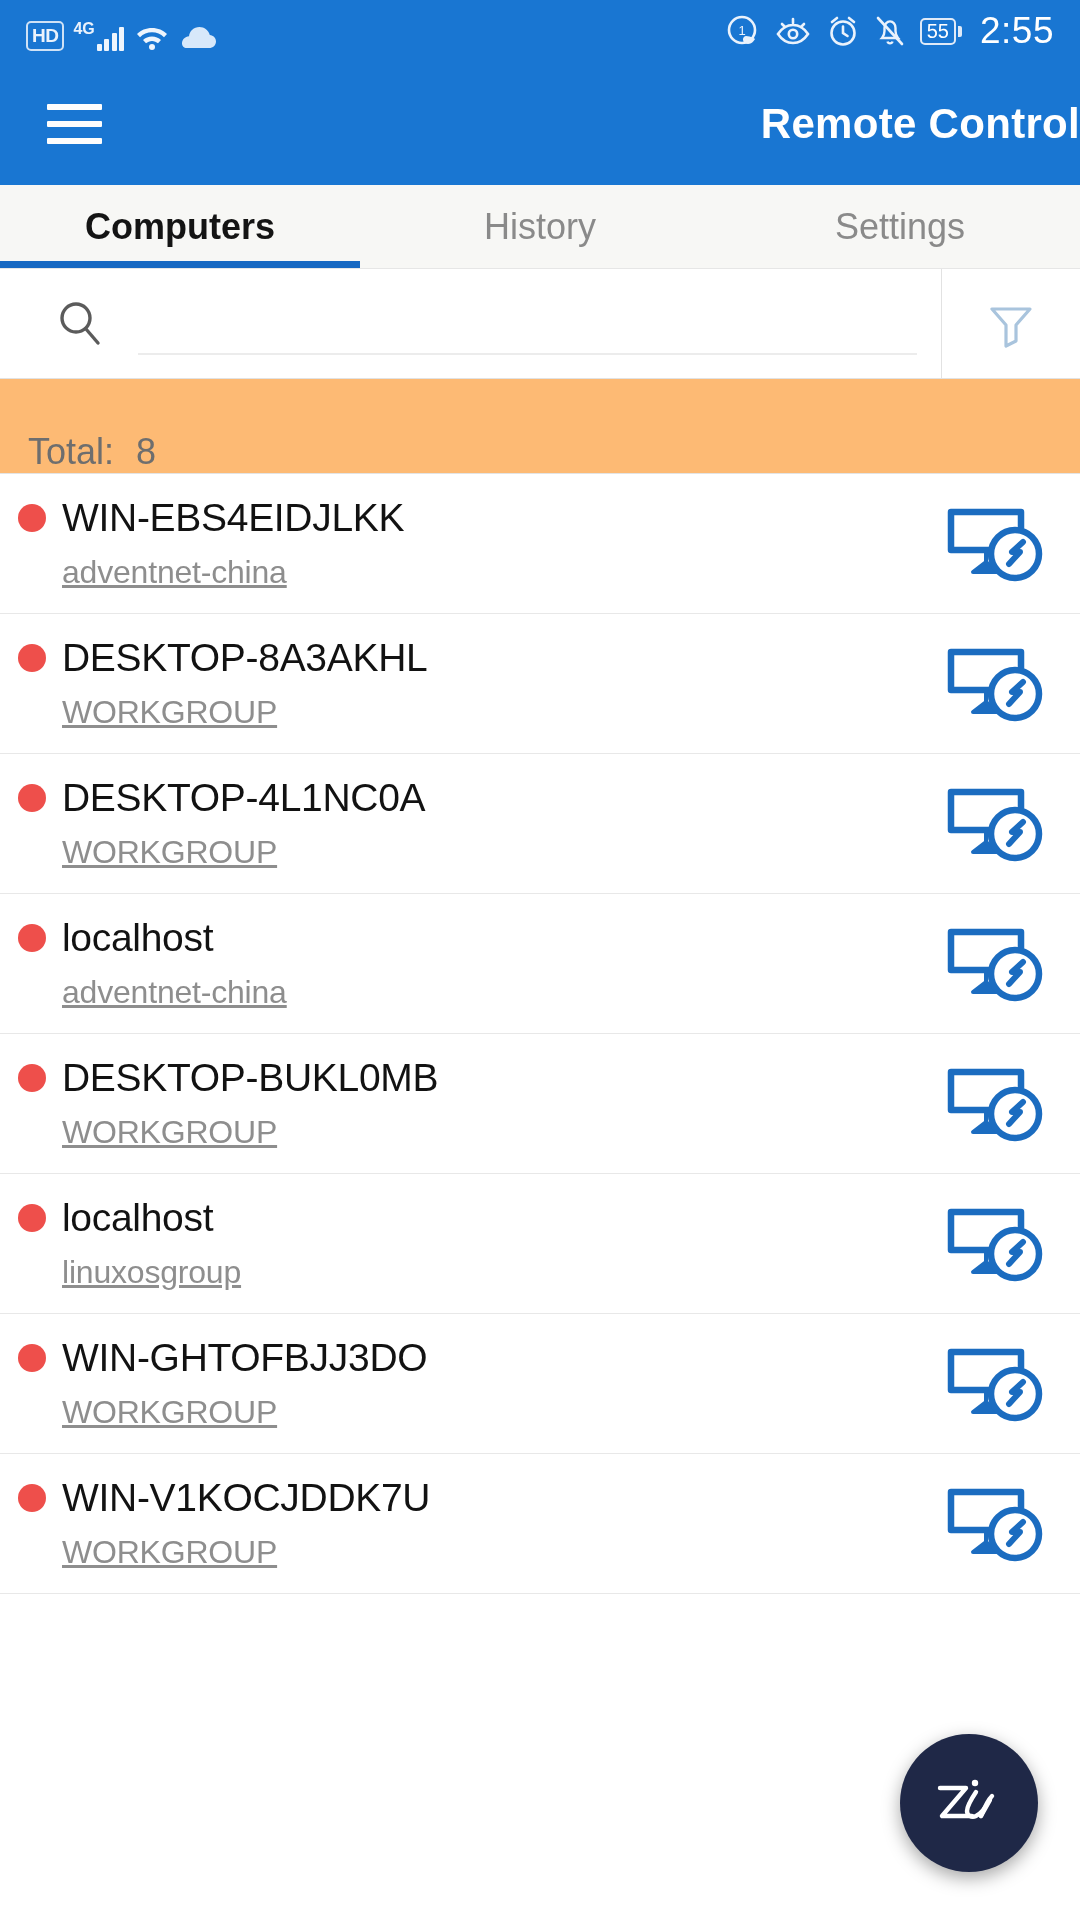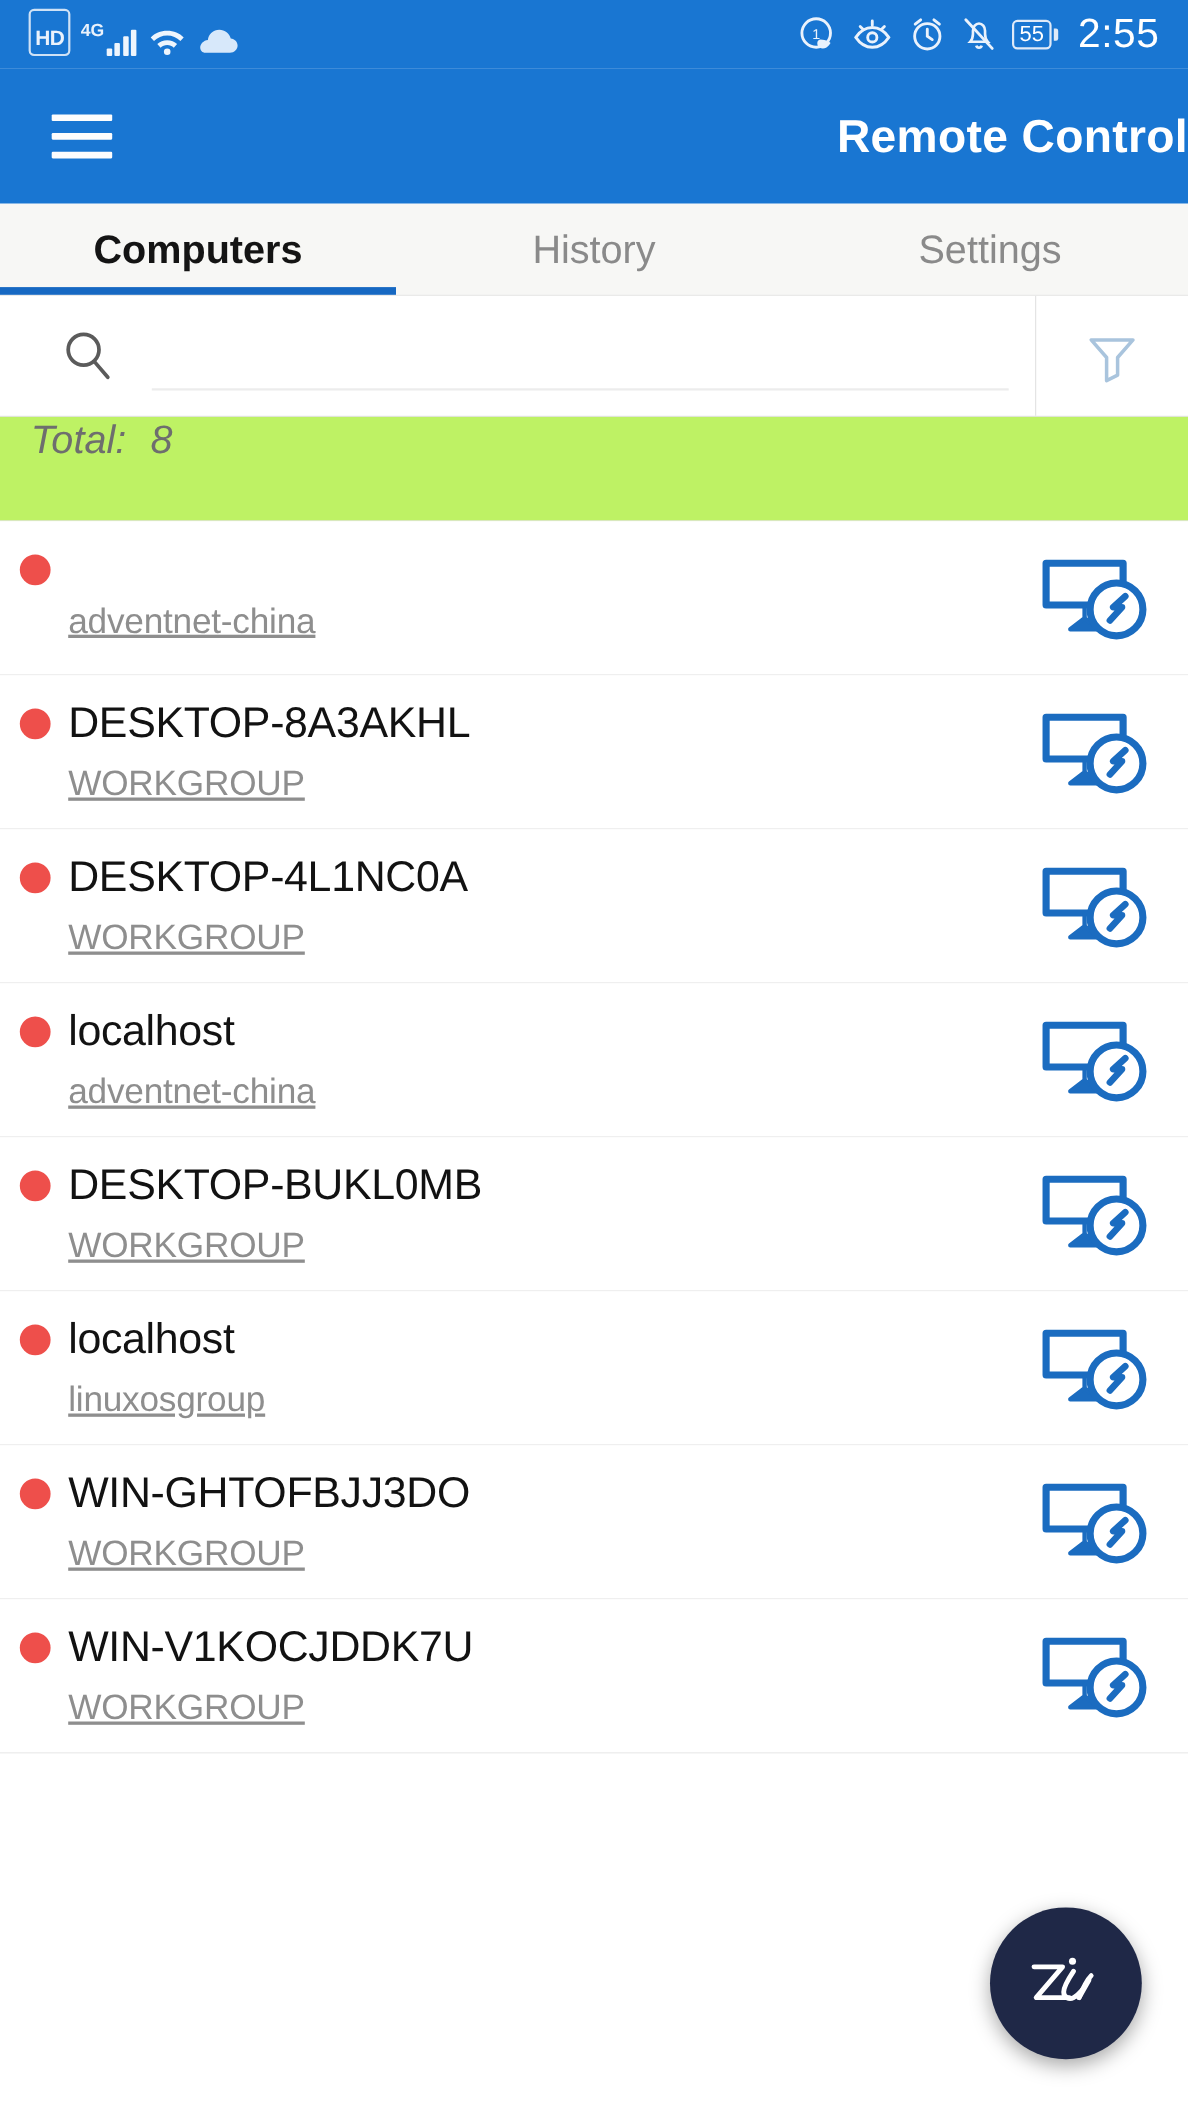--- a/index.html
+++ b/index.html
@@ -15,21 +15,21 @@
   .statusbar{
     height:62px; background:#1976d2; color:#ffffff;
     display:flex; align-items:center; justify-content:space-between;
     padding:0 26px;
   }
   .sb-left{ display:flex; align-items:flex-end; gap:9px; height:40px; }
   .sb-right{ display:flex; align-items:center; gap:14px; }
   .hd-badge{
     border:2px solid #cfe2f6; border-radius:5px; color:#eaf2fc;
     font-size:19px; font-weight:bold; line-height:1;
-    padding:16px 4px 4px; letter-spacing:-0.5px;text-align:center;
+    padding:3px 4px 4px; letter-spacing:-0.5px;text-align:center;
   }
   .net{ display:flex; align-items:flex-end; gap:2px; }
   .net .g{ font-size:16px; font-weight:bold; color:#eaf2fc; line-height:1; margin-bottom:14px; }
   .bars{ display:flex; align-items:flex-end; gap:2.5px; height:26px; }
   .bars i{ width:5px; background:#eef5fd; display:block; border-radius:1px; }
   .bars i:nth-child(1){ height:7px; }
   .bars i:nth-child(2){ height:12px; }
   .bars i:nth-child(3){ height:18px; }
   .bars i:nth-child(4){ height:24px; }
   .icn{ display:block; }
@@ -92,22 +92,22 @@
     font-family:"Liberation Sans", sans-serif;
   }
   .search-field::placeholder{ color:#bdbdbd; }
   .filter-cell{
     width:139px; display:flex; align-items:center; justify-content:center;
     border-left:1px solid #e2e2e2; cursor:pointer;
   }
 
   
   .totalbar{
-    height:95px; background:#bef264; display:flex; align-items:flex-start;
-    padding-left:28px; border-bottom:1px solid #e4e4e4;font-style:italic;
+    height:95px; background:#fdba74; display:flex; align-items:flex-end;
+    padding-left:28px; border-bottom:1px solid #e4e4e4;
   }
   .totalbar .t-label{ font-size:36px; color:#6e6e6e; }
   .totalbar .t-value{ font-size:36px; color:#6e6e6e; margin-left:22px; }
 
   
   .list{ background:#ffffff; }
   .row{
     height:140px; border-bottom:1px solid #e8e8e8;
     display:flex; align-items:center; padding:0 0 0 18px; position:relative;
     background:#ffffff; cursor:pointer;
@@ -234,20 +234,21 @@
   <div class="totalbar">
     <div class="t-label">Total:</div>
     <div class="t-value">8</div>
   </div>
 
   <div class="list" id="computer-list">
   <div class="row">
     <div class="row-main">
       <div class="row-line1">
         <div class="dot" style="background: rgb(238, 79, 75);"></div>
+        <div class="host">WIN-EBS4EIDJLKK</div>
       </div>
       <div class="group">adventnet-china</div>
     </div>
     <div class="row-action">
       <svg width="104" height="84" viewBox="0 0 104 84">
         <path d="M8 10h70v38H8z" fill="none" stroke="#1b6cc0" stroke-width="6.5" stroke-linejoin="round"></path>
         <path d="M43 48v12M30 70l13-10 13 10z" fill="#1b6cc0" stroke="#1b6cc0" stroke-width="4" stroke-linejoin="round"></path>
         <circle cx="72" cy="52" r="24" fill="#ffffff" stroke="#1b6cc0" stroke-width="6.5"></circle>
         <path d="M80 40l-11 10h8l-11 12" fill="none" stroke="#1b6cc0" stroke-width="6" stroke-linecap="round" stroke-linejoin="round"></path>
       </svg>

